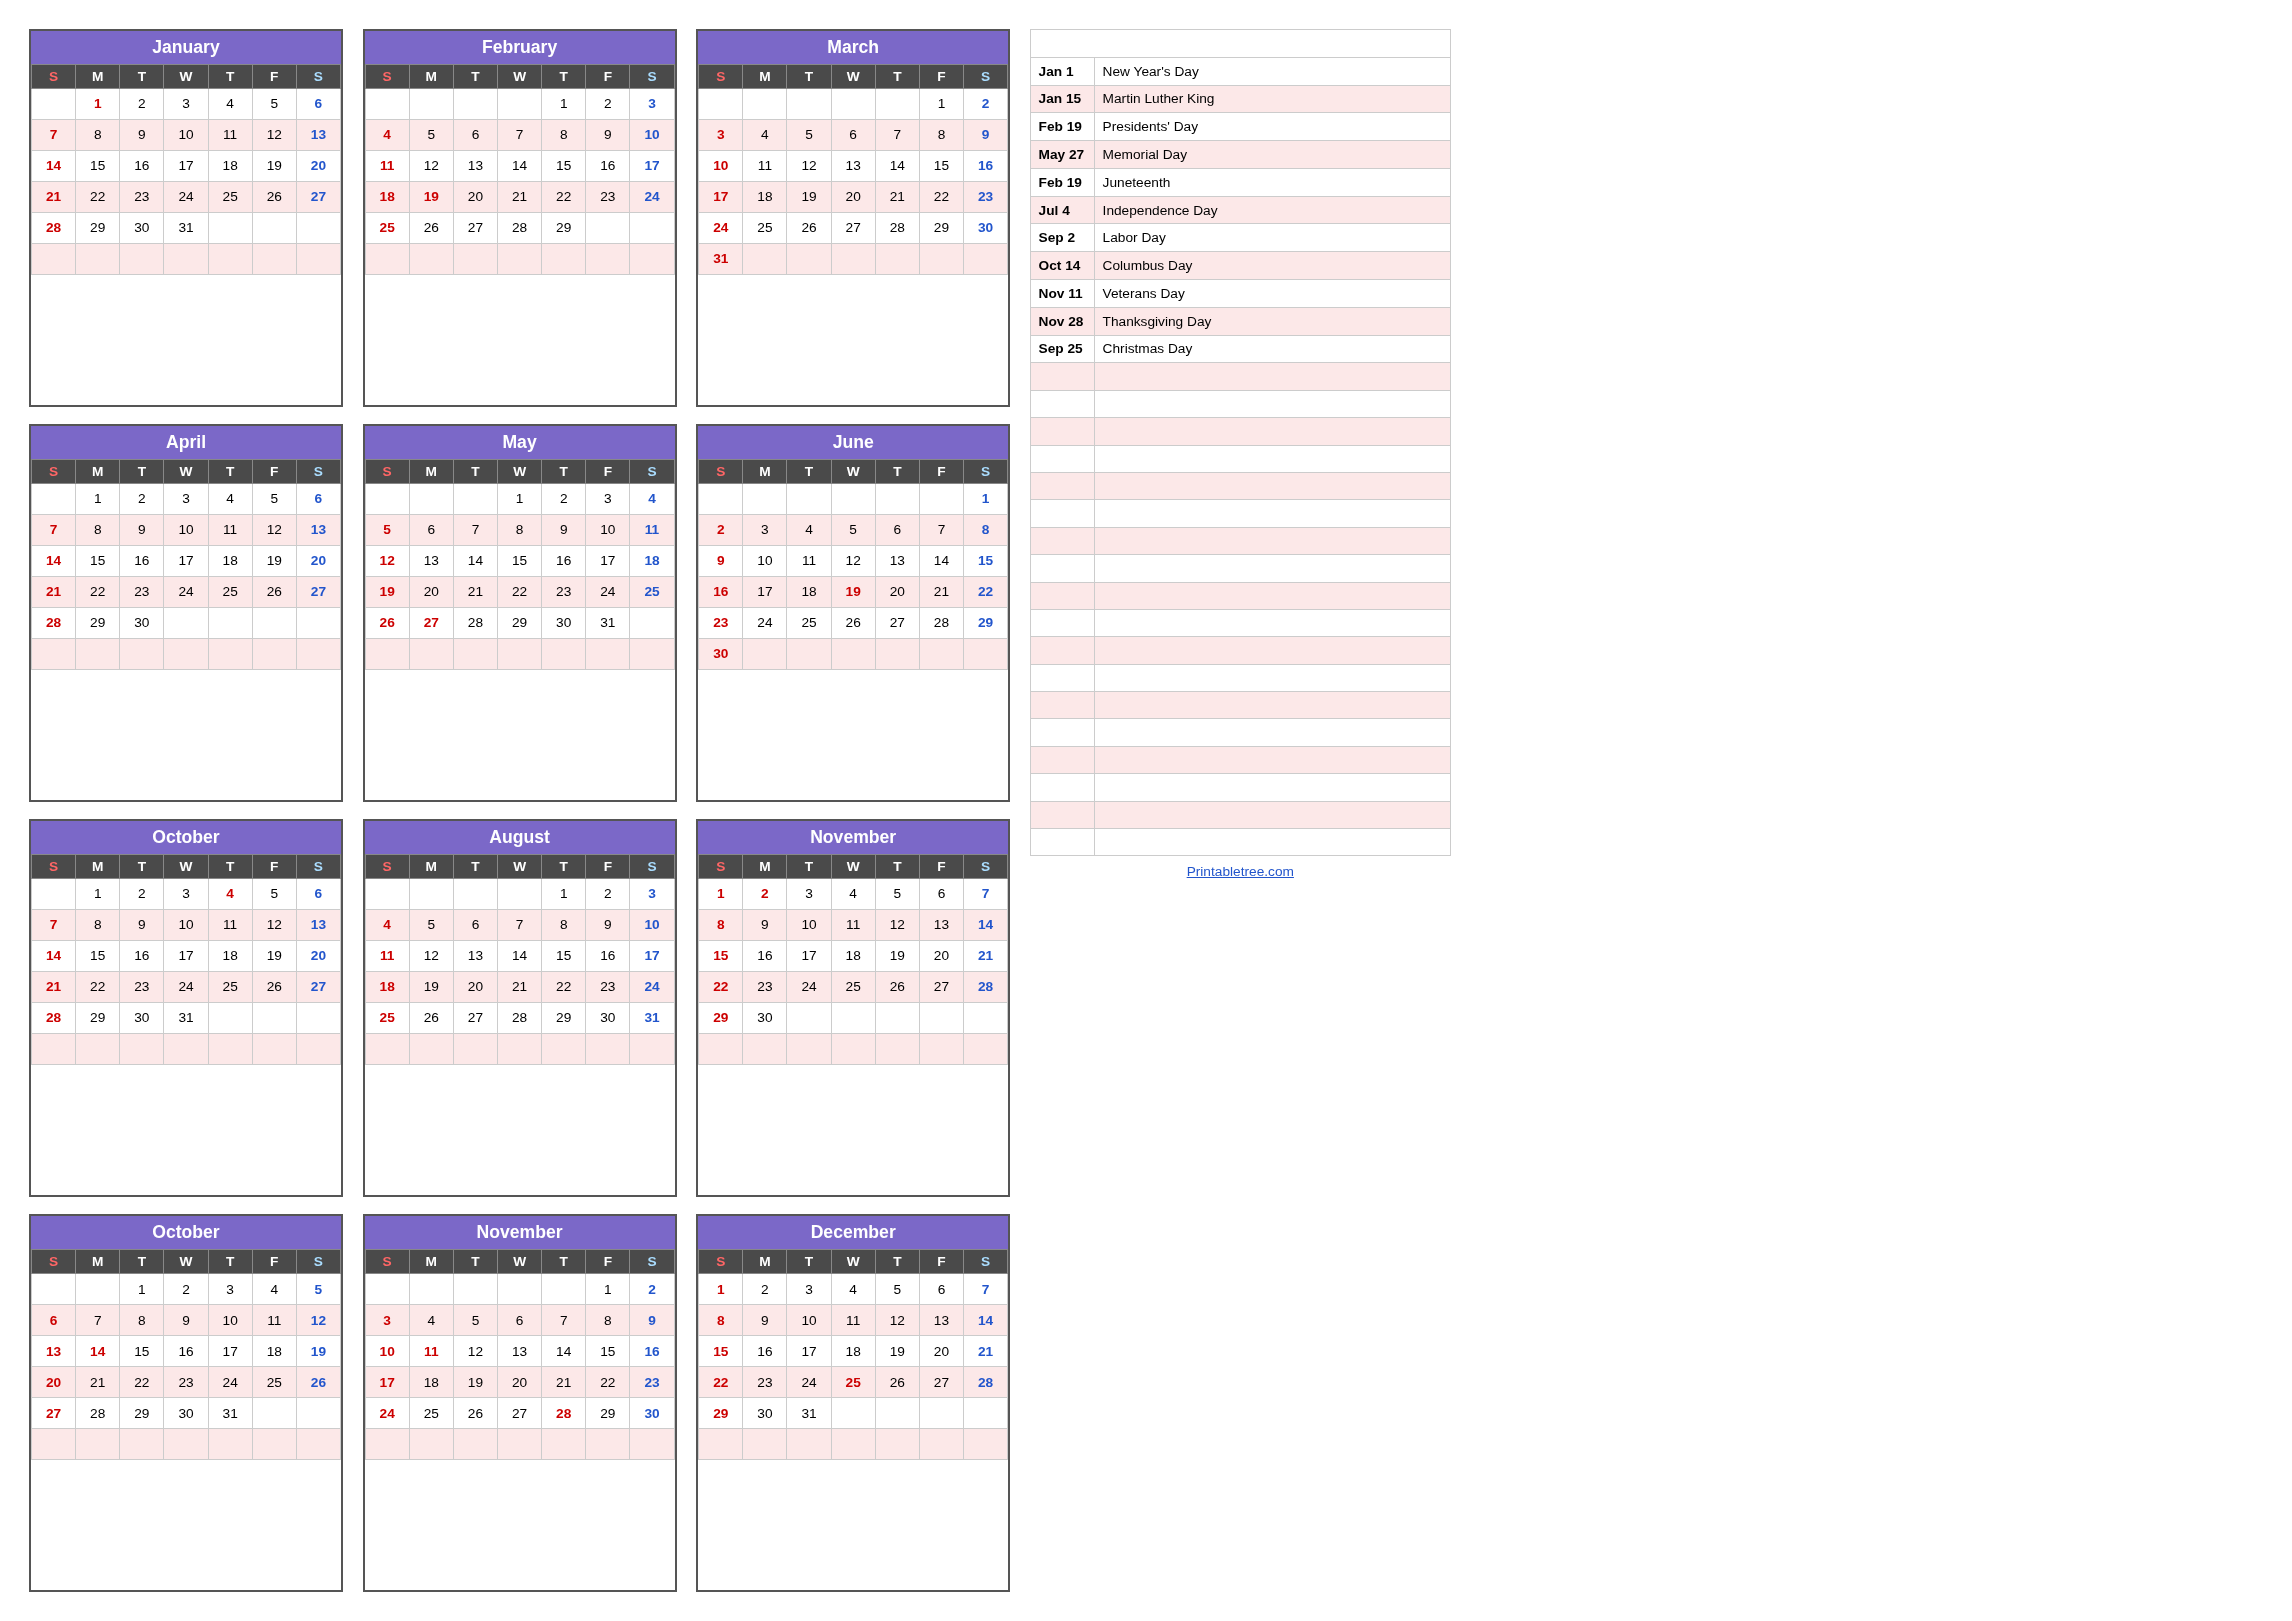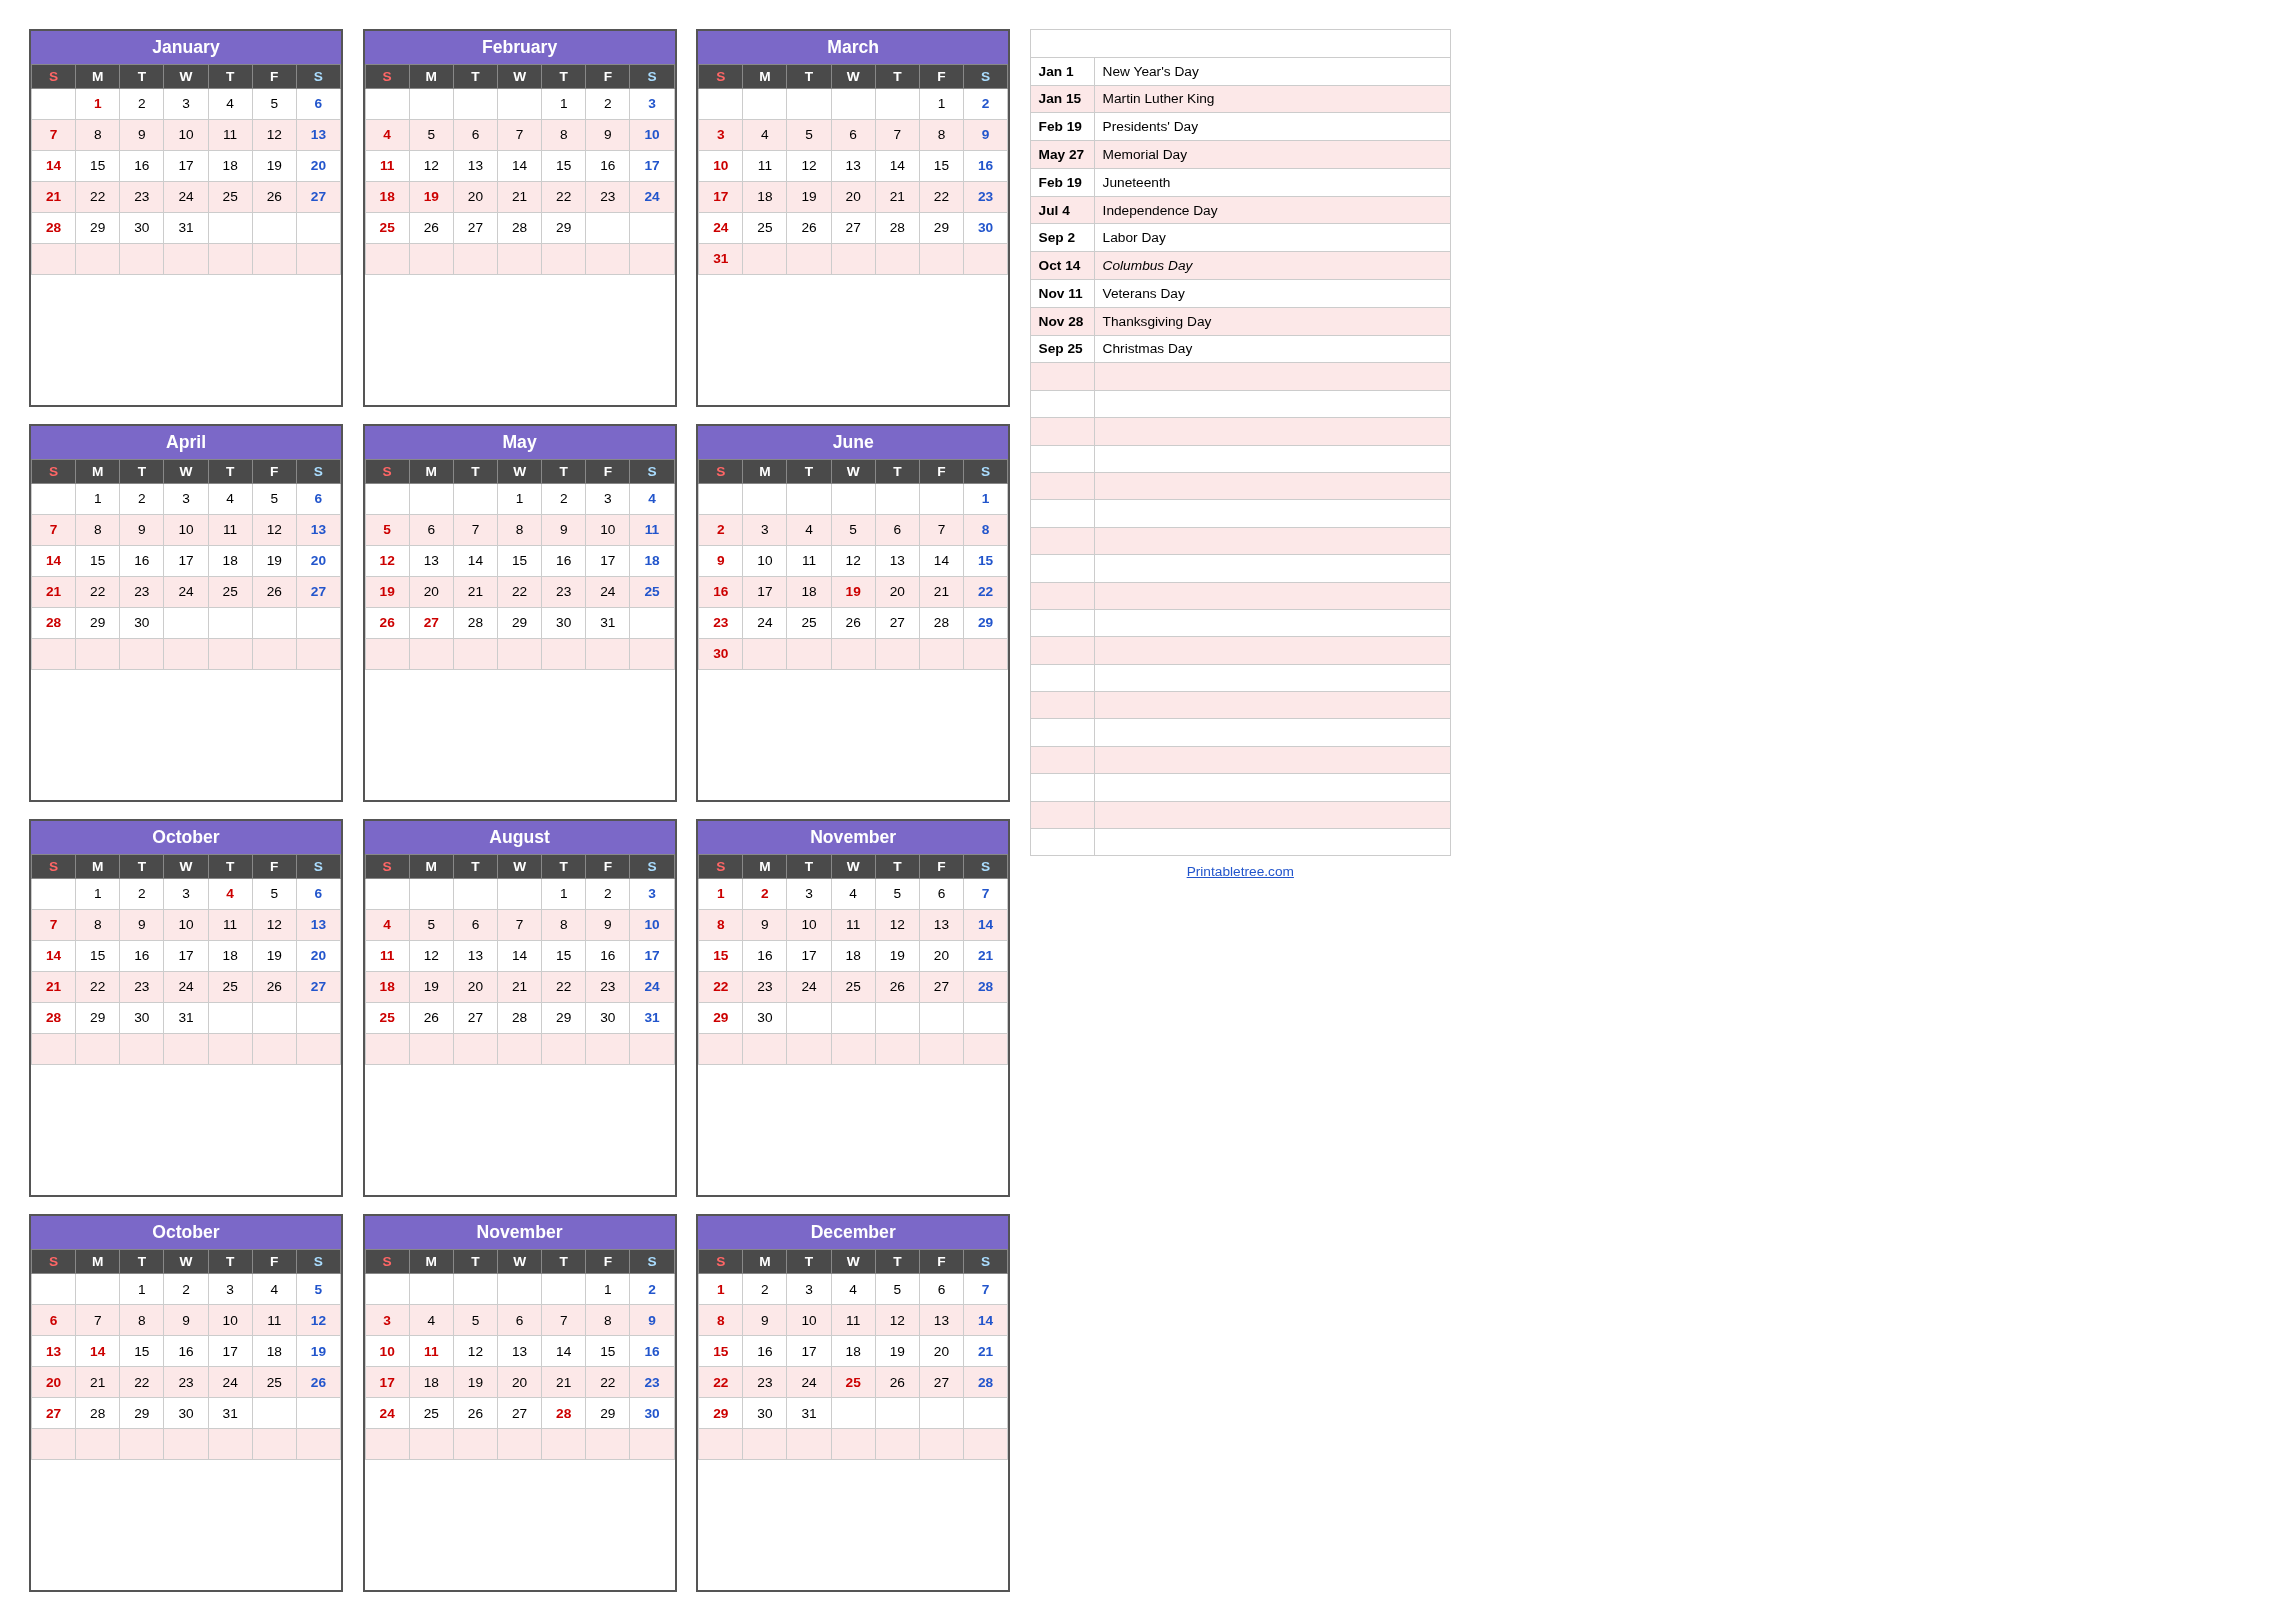--- a/index.html
+++ b/index.html
@@ -1018,21 +1018,21 @@
         <tr style="background: rgb(252, 232, 232);">
           <td style="background: rgb(252, 232, 232);">Jul 4</td>
           <td style="background: rgb(252, 232, 232);">Independence Day</td>
         </tr>
         <tr>
           <td>Sep 2</td>
           <td>Labor Day</td>
         </tr>
         <tr style="background: rgb(252, 232, 232);">
           <td style="background: rgb(252, 232, 232);">Oct 14</td>
-          <td style="background: rgb(252, 232, 232); font-style: italic;">Columbus Day</td>
+          <td style="background: rgb(252, 232, 232);">Columbus Day</td>
         </tr>
         <tr>
           <td>Nov 11</td>
           <td>Veterans Day</td>
         </tr>
         <tr style="background: rgb(252, 232, 232);">
           <td style="background: rgb(252, 232, 232);">Nov 28</td>
           <td style="background: rgb(252, 232, 232);">Thanksgiving Day</td>
         </tr>
         <tr>

